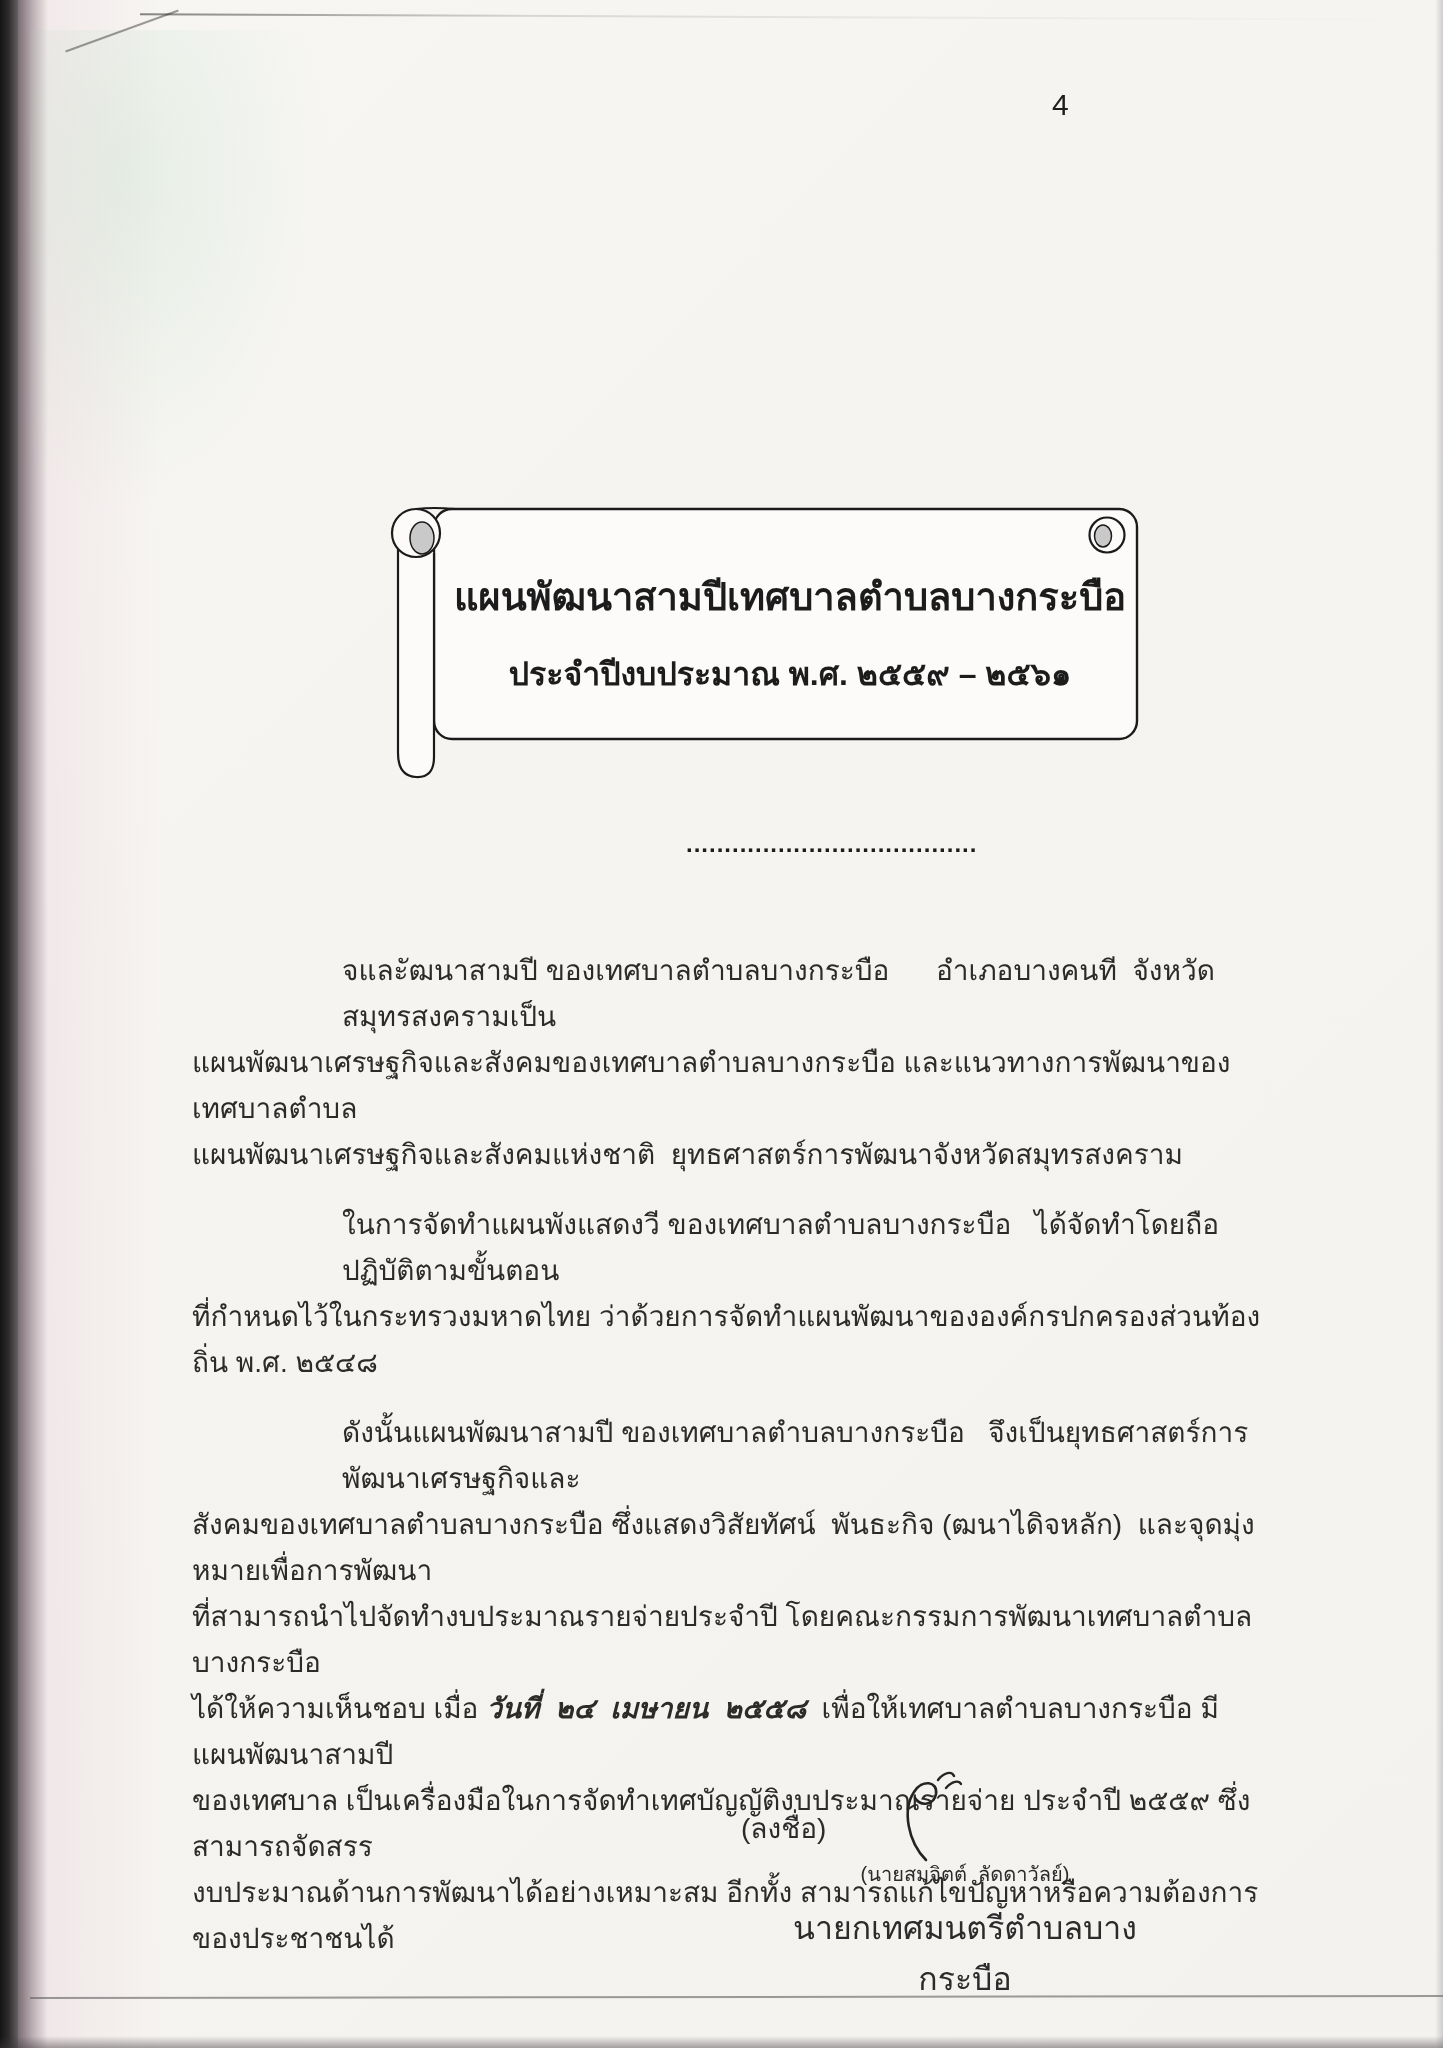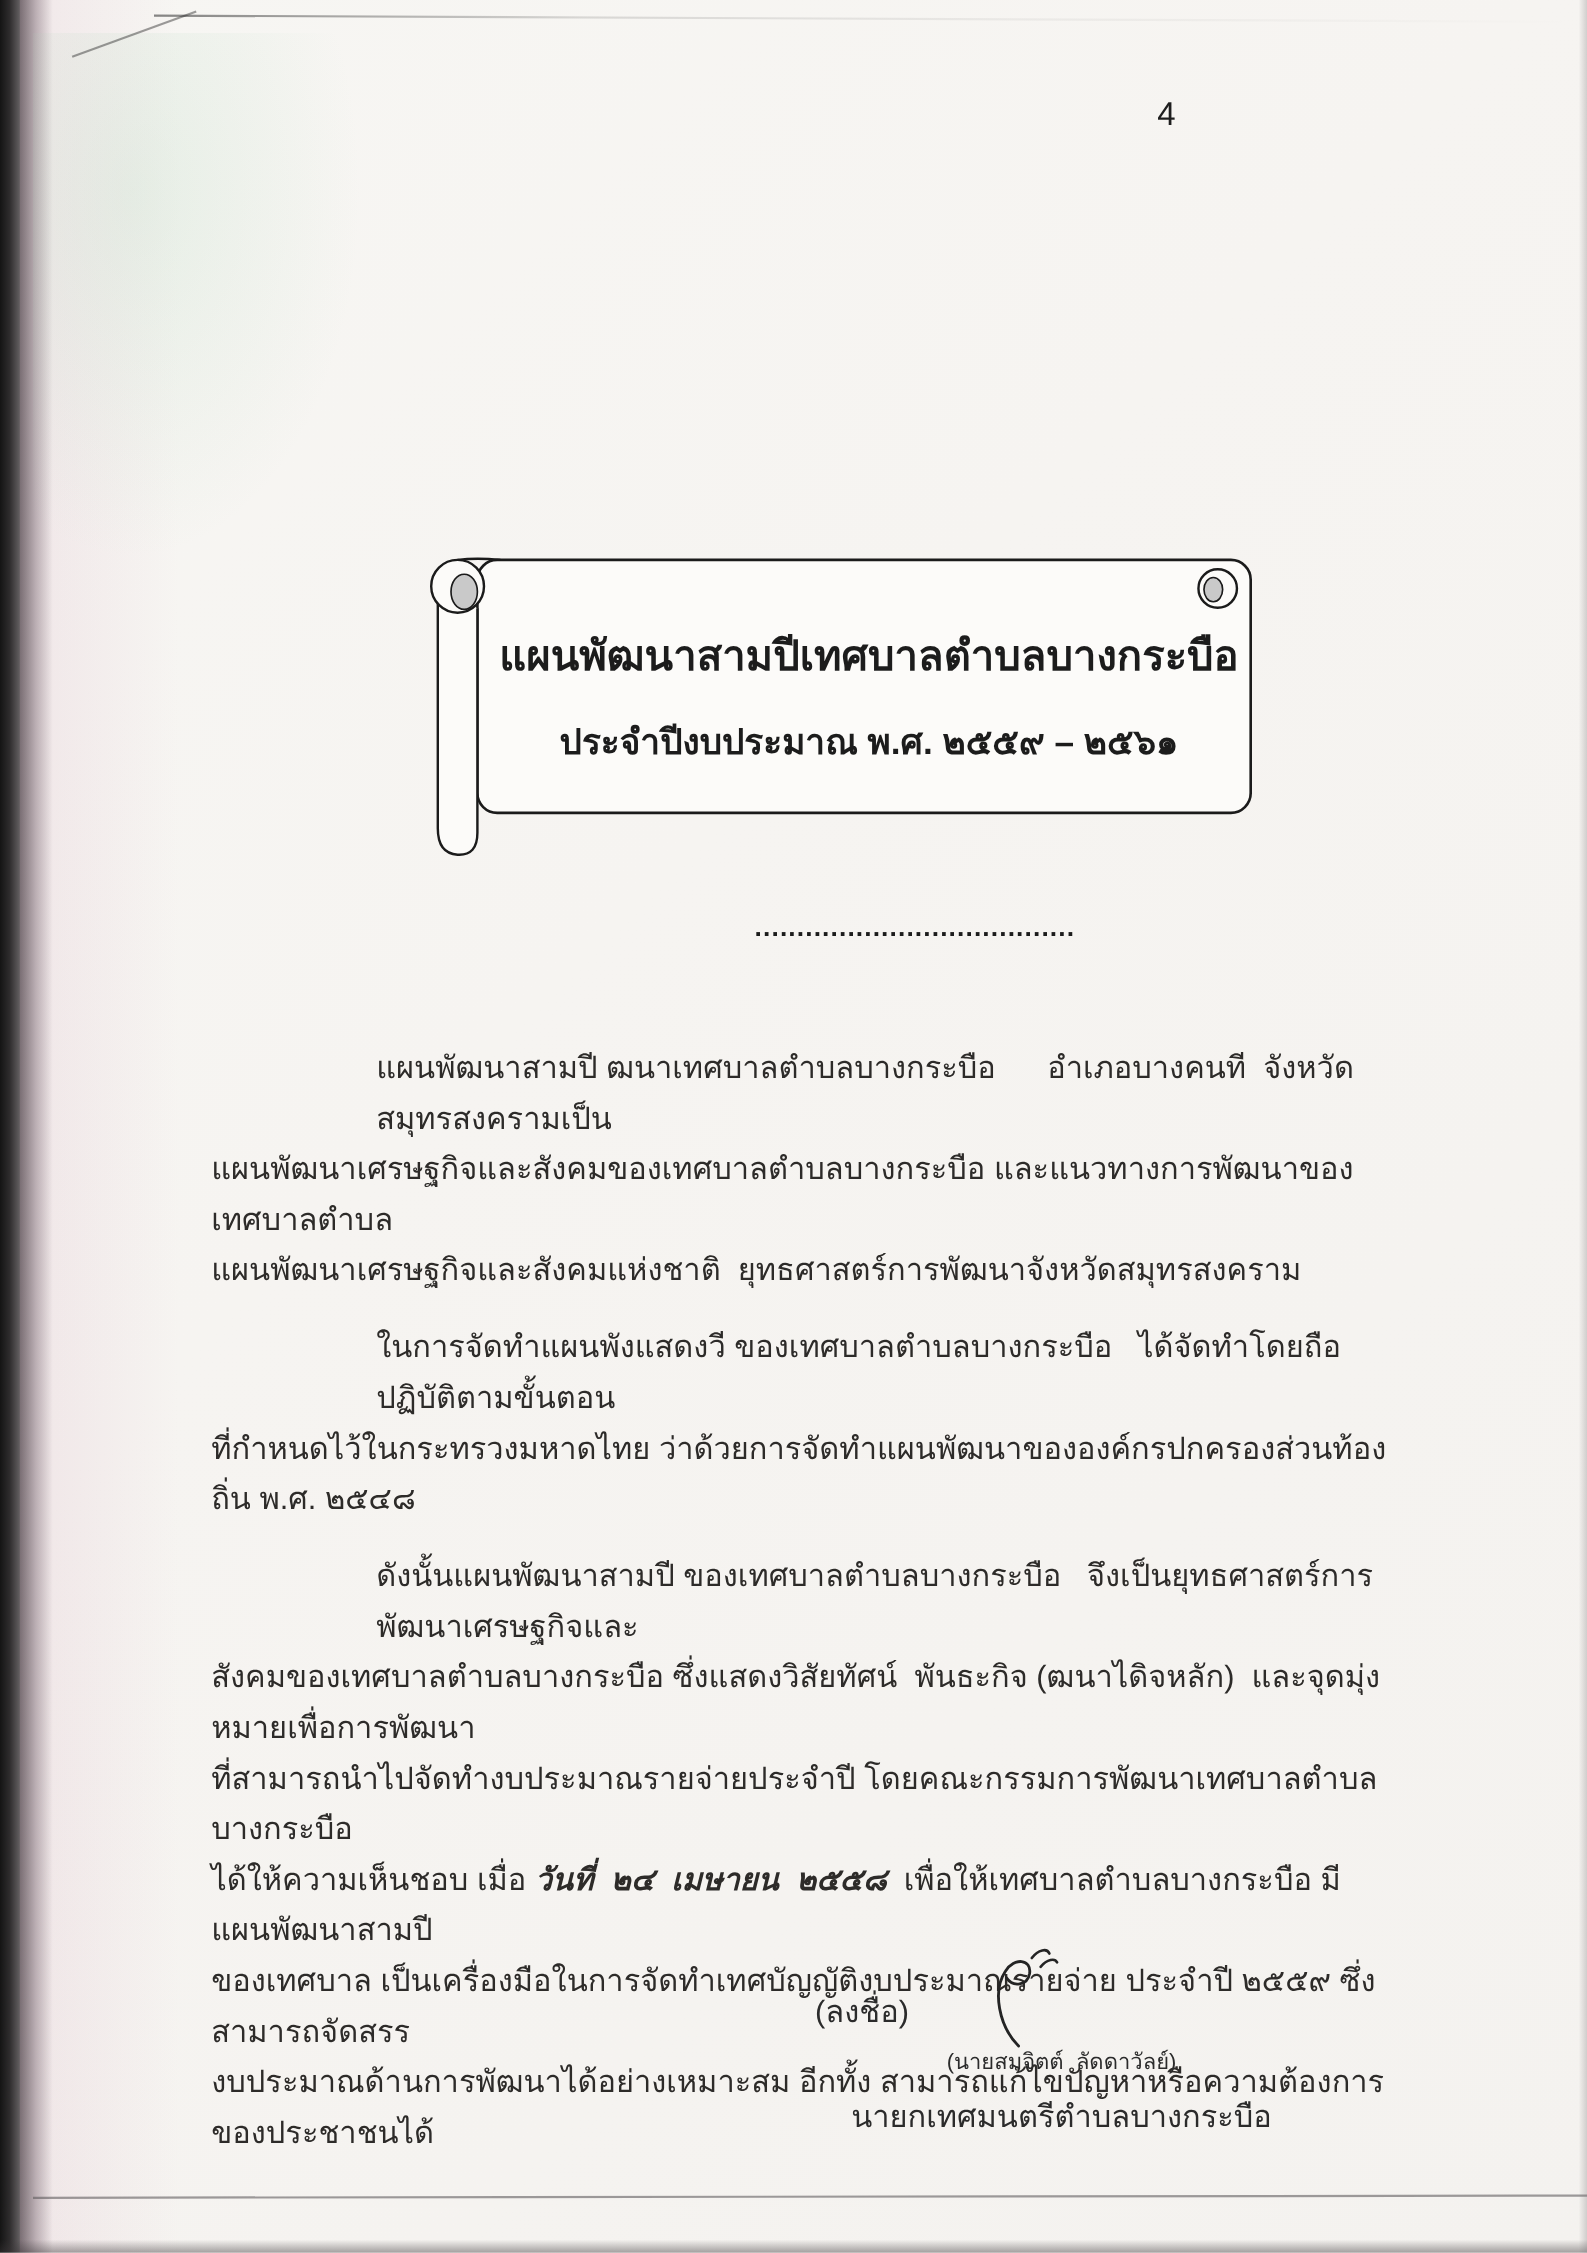--- a/index.html
+++ b/index.html
@@ -50,21 +50,21 @@
   .para{margin:0 0 24px 0;}
   .line{line-height:46px;white-space:pre-wrap;}
   .line.indent{padding-left:150px;}
   .line .em{font-weight:700;font-style:italic;}
   
   .sig-label{position:absolute;left:726px;top:1806px;font-size:28px;margin-left:15px;}
   .sig-mark{position:absolute;left:886px;top:1770px;}
   .sig-name{position:absolute;left:750px;top:1858px;width:430px;text-align:center;
     font-size:20px;white-space:pre-wrap;}
   .sig-title{position:absolute;left:750px;top:1902px;width:430px;text-align:center;
-    font-size:28px;}
+    font-size:32px;}
 </style>
 </head>
 <body>
 
 <div id="page">
 
   <div class="edge-left"></div>
   <div class="wash-pink"></div>
   <div class="tint-green"></div>
   <div class="hairline-top"></div>
@@ -89,21 +89,21 @@
       <ellipse cx="37" cy="43" rx="12" ry="16" fill="#c9c9c9" stroke="#1b1b1b" stroke-width="1.5"></ellipse>
     </svg>
     <div class="banner-title">แผนพัฒนาสามปีเทศบาลตำบลบางกระบือ</div>
     <div class="banner-subtitle">ประจำปีงบประมาณ พ.ศ. ๒๕๕๙ – ๒๕๖๑</div>
   </div>
 
   <div class="dots">......................................</div>
 
   <div class="body-text">
     <div class="para">
-      <div class="line indent">แผนพัฒนาสามปี ฒนาเทศบาลตำบลบางกระบือ      อำเภอบางคนที  จังหวัดสมุทรสงครามเป็น</div>
+      <div class="line indent">จและัฒนาสามปี ของเทศบาลตำบลบางกระบือ      อำเภอบางคนที  จังหวัดสมุทรสงครามเป็น</div>
       <div class="line">แผนพัฒนาเศรษฐกิจและสังคมของเทศบาลตำบลบางกระบือ และแนวทางการพัฒนาของเทศบาลตำบล</div>
       <div class="line">แผนพัฒนาเศรษฐกิจและสังคมแห่งชาติ  ยุทธศาสตร์การพัฒนาจังหวัดสมุทรสงคราม</div>
     </div>
     <div class="para">
       <div class="line indent">ในการจัดทำแผนพังแสดงวี ของเทศบาลตำบลบางกระบือ   ได้จัดทำโดยถือปฏิบัติตามขั้นตอน</div>
       <div class="line">ที่กำหนดไว้ในกระทรวงมหาดไทย ว่าด้วยการจัดทำแผนพัฒนาขององค์กรปกครองส่วนท้องถิ่น พ.ศ. ๒๕๔๘</div>
     </div>
     <div class="para">
       <div class="line indent">ดังนั้นแผนพัฒนาสามปี ของเทศบาลตำบลบางกระบือ   จึงเป็นยุทธศาสตร์การพัฒนาเศรษฐกิจและ</div>
       <div class="line">สังคมของเทศบาลตำบลบางกระบือ ซึ่งแสดงวิสัยทัศน์  พันธะกิจ (ฒนาไดิจหลัก)  และจุดมุ่งหมายเพื่อการพัฒนา</div>

